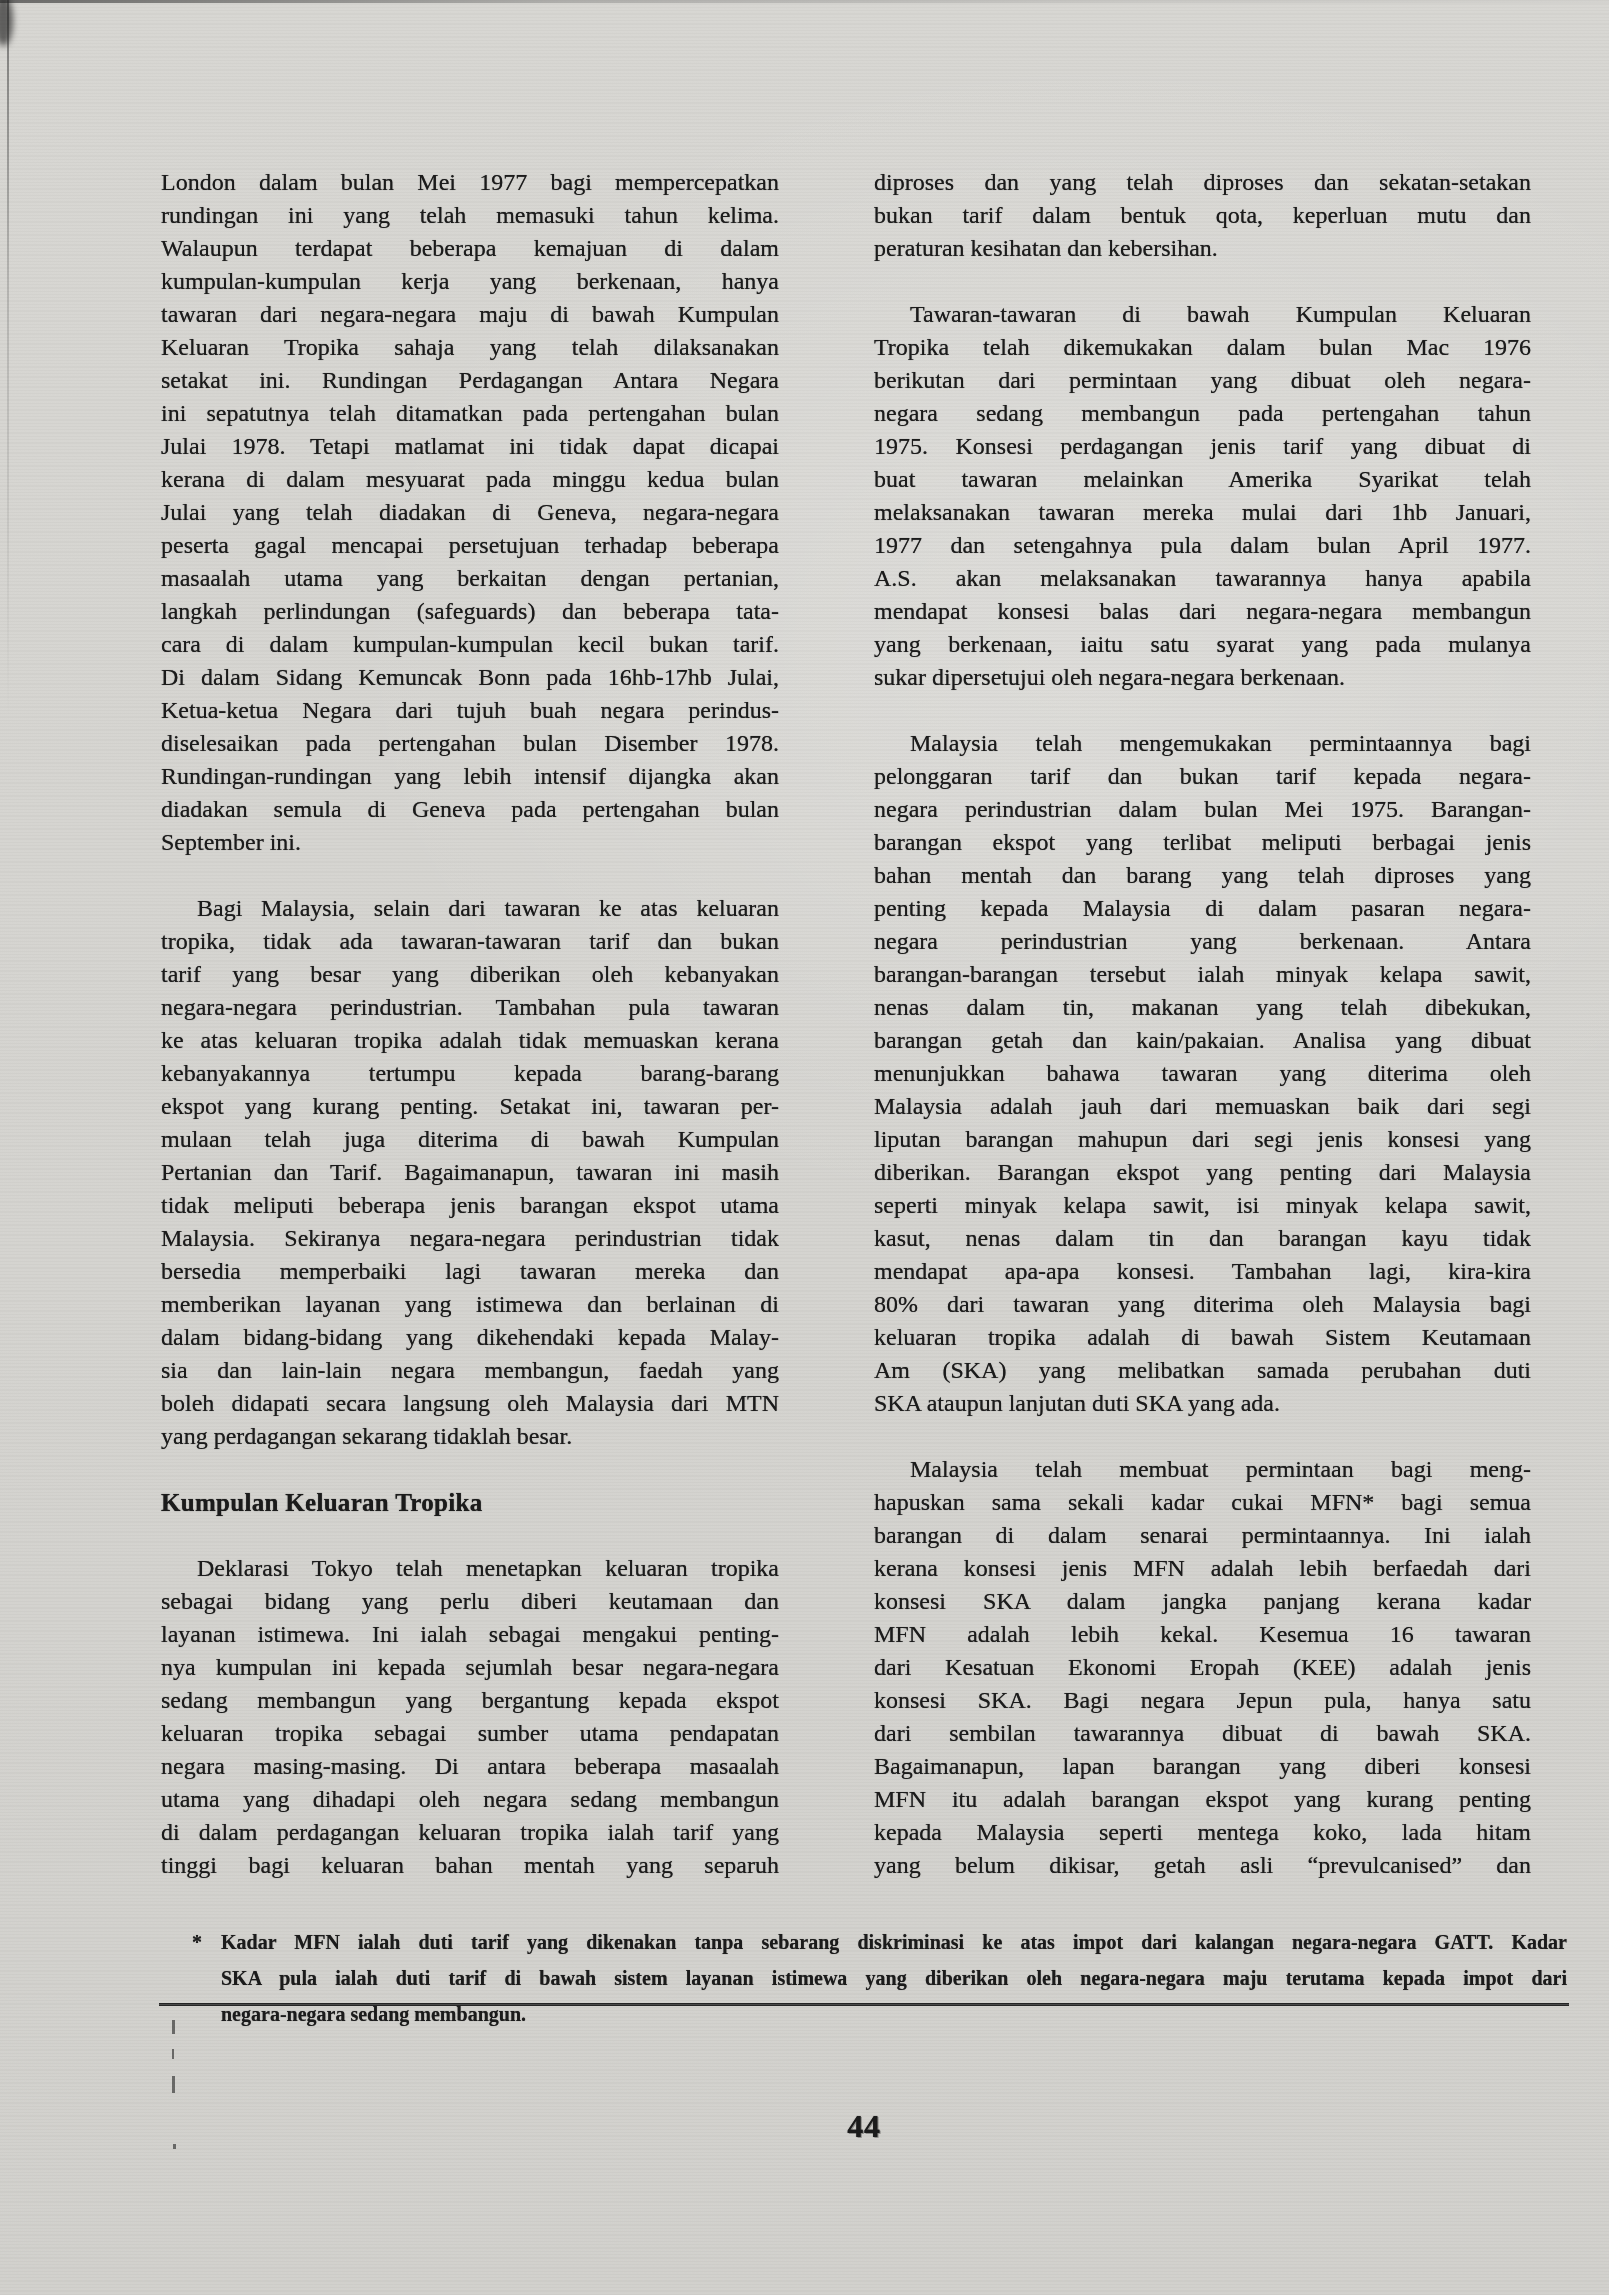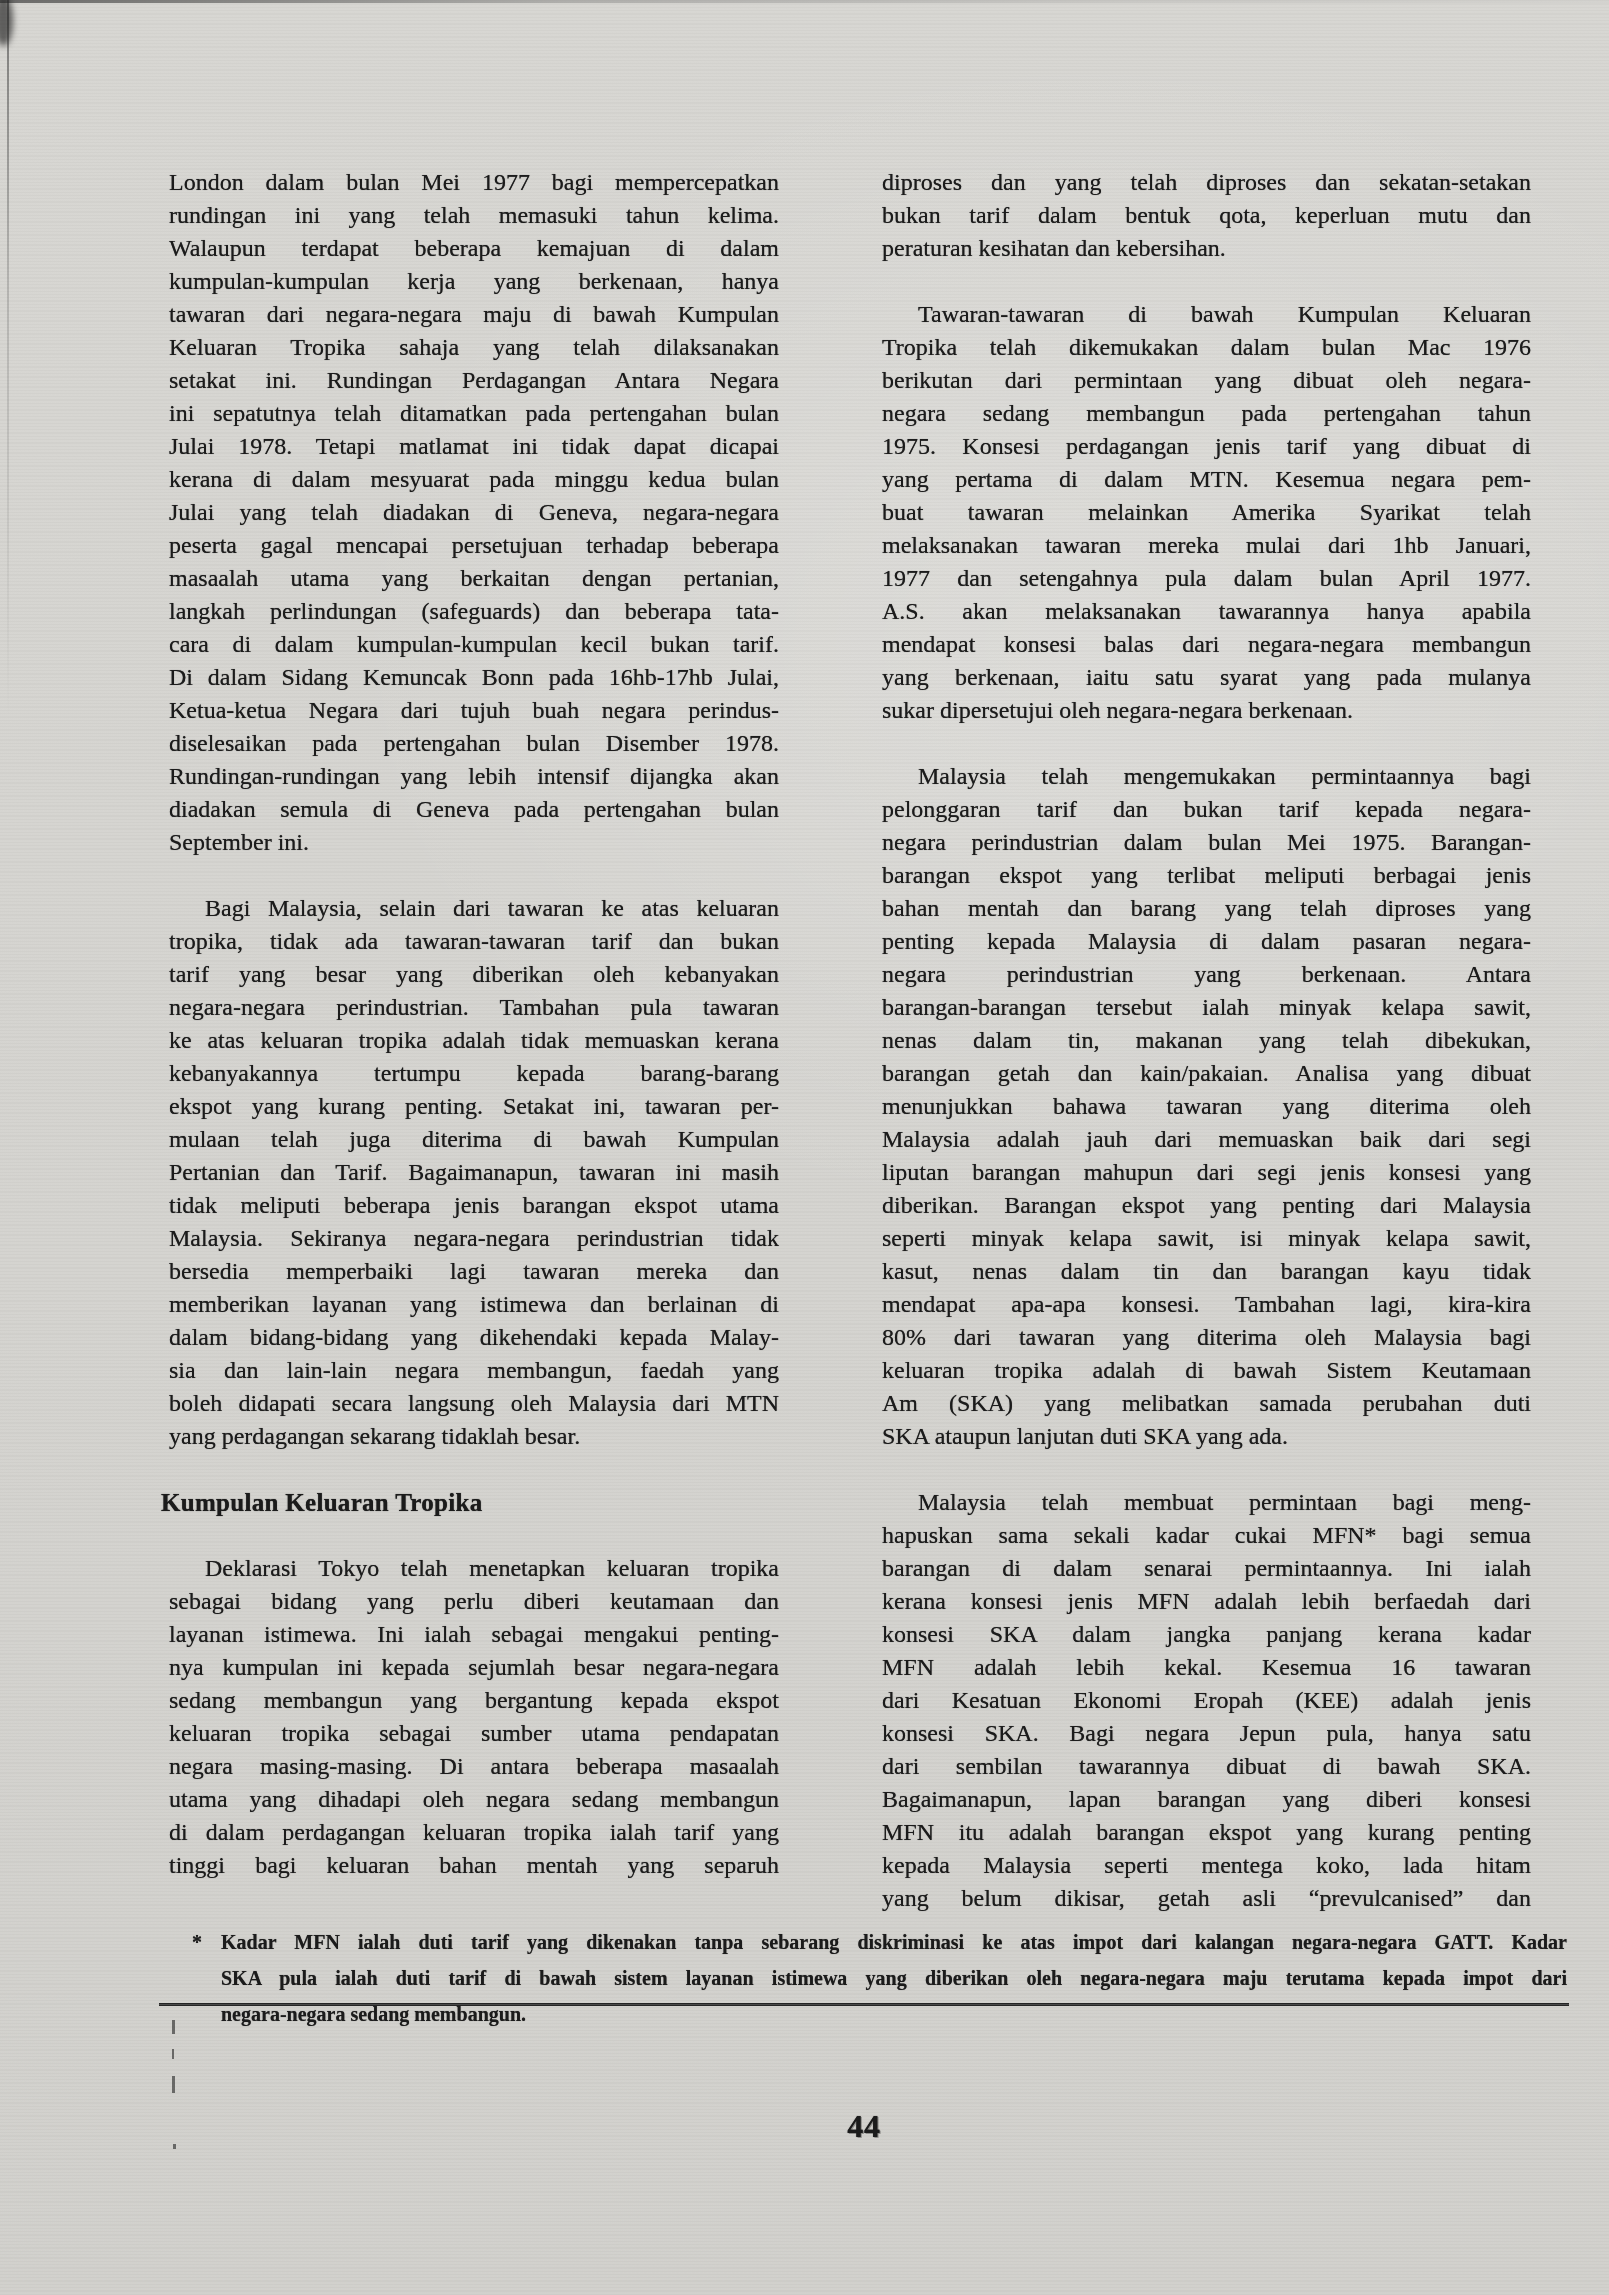--- a/index.html
+++ b/index.html
@@ -28,21 +28,21 @@
     position:absolute; top:-5.2px; left:-6.5px; width:19.5px; height:51px;
     background:rgba(30,30,30,.65); border-radius:50%; filter:blur(3.3px);
   }
   .margin-mark { position:absolute; background:rgba(40,40,40,.62); }
 
   
   .col { position:absolute; top:166px; font-size:24px; line-height:33px;
          text-shadow:0 0 0.7px rgba(25,25,25,.8); }
   .col-left  { left:161px;  width:618px;  }
   .col-right { left:874px; width:657px; }
-  .para { margin:0 0 0 8px; }
+  .para { margin:0 0 0 0; }
   .para + .para { margin-top:33px; }
   .ln { text-align:justify; text-align-last:justify; }
   .ln.last { text-align-last:left; }
   .ln.ind { text-indent:36px; }
   .heading {
     font-weight:bold; font-size:25px; line-height:33px;
     letter-spacing:0.3px; margin:24px 0 30px 0;
     text-shadow:0 0 0.9px rgba(15,15,15,.9);
   }
 
@@ -137,21 +137,20 @@
         <div class="ln">diproses dan yang telah diproses dan sekatan-setakan</div>
         <div class="ln">bukan tarif dalam bentuk qota, keperluan mutu dan</div>
         <div class="ln last">peraturan kesihatan dan kebersihan.</div>
       </div>
       <div class="para">
         <div class="ln ind">Tawaran-tawaran di bawah Kumpulan Keluaran</div>
         <div class="ln">Tropika telah dikemukakan dalam bulan Mac 1976</div>
         <div class="ln">berikutan dari permintaan yang dibuat oleh negara-</div>
         <div class="ln">negara sedang membangun pada pertengahan tahun</div>
         <div class="ln">1975. Konsesi perdagangan jenis tarif yang dibuat di</div>
-        <div class="ln">yang pertama di dalam MTN. Kesemua negara pem-</div>
         <div class="ln">buat tawaran melainkan Amerika Syarikat telah</div>
         <div class="ln">melaksanakan tawaran mereka mulai dari 1hb Januari,</div>
         <div class="ln">1977 dan setengahnya pula dalam bulan April 1977.</div>
         <div class="ln">A.S. akan melaksanakan tawarannya hanya apabila</div>
         <div class="ln">mendapat konsesi balas dari negara-negara membangun</div>
         <div class="ln">yang berkenaan, iaitu satu syarat yang pada mulanya</div>
         <div class="ln last">sukar dipersetujui oleh negara-negara berkenaan.</div>
       </div>
       <div class="para">
         <div class="ln ind">Malaysia telah mengemukakan permintaannya bagi</div>

